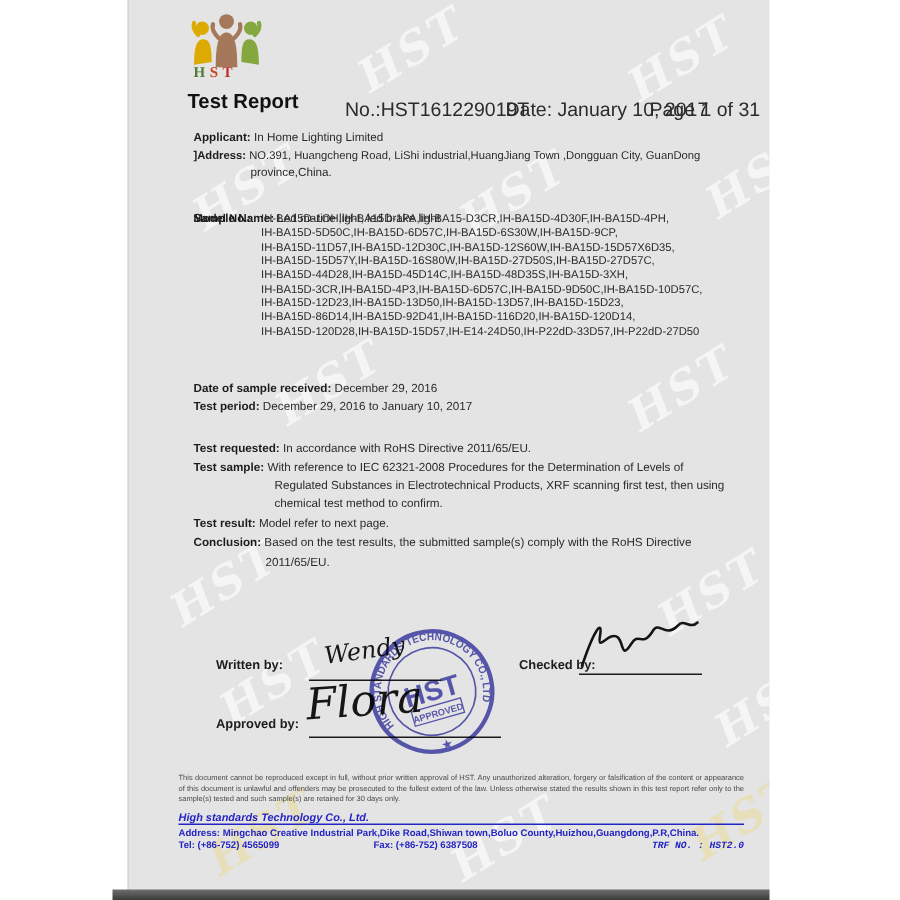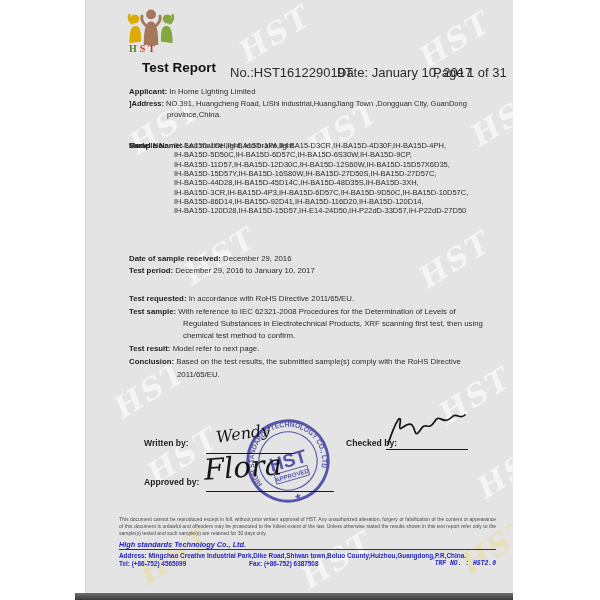--- a/index.html
+++ b/index.html
@@ -67,21 +67,21 @@
       <circle cx="50" cy="11" r="5" fill="#84a83e"></circle>
       <path d="M53,16 C56,13 57,10 56,7" stroke="#84a83e" stroke-width="3" fill="none"></path>
       <path d="M24,40 C24,20 27,14 32,14 C37,14 40,20 40,40 Z" fill="#a5785c"></path>
       <circle cx="32" cy="6" r="5.5" fill="#a5785c"></circle>
       <path d="M26,18 C22,14 21,11 22,8" stroke="#a5785c" stroke-width="3.2" fill="none"></path>
       <path d="M38,18 C42,14 43,11 42,8" stroke="#a5785c" stroke-width="3.2" fill="none"></path>
     </g>
   </svg>
   <div class="logo-hst"><span class="h">H</span><span class="s">S</span><span class="t">T</span></div>
 
-  <div class="row title" style="left:56px;top:60px">Test Report</div>
+  <div class="row title" style="left:39px;top:60px">Test Report</div>
   <div class="row hdr" style="left:144px;top:65px">No.:HST161229019T</div>
   <div class="row hdr" style="left:251px;top:65px">Date: January 10, 2017</div>
   <div class="row hdr" style="left:347px;top:65px">Page 1 of 31</div>
 
   <div class="row" style="left:43px;top:87px">
     <span class="b">Applicant:</span>
     <span>In Home Lighting Limited</span>
   </div>
   <div class="row" style="left:43px;top:99px;font-size:7.5px">
     <span class="b">]Address:</span>
@@ -94,20 +94,21 @@
     <span>Led marine light, led brake light</span>
   </div>
   <div class="row b" style="left:43px;top:141px;font-size:7.5px">Model No.:</div>
   <div class="model-lines">
       <div>IH-BA15D-1OH,IH-BA15D-1PA,IH-BA15-D3CR,IH-BA15D-4D30F,IH-BA15D-4PH,</div>
       <div>IH-BA15D-5D50C,IH-BA15D-6D57C,IH-BA15D-6S30W,IH-BA15D-9CP,</div>
       <div>IH-BA15D-11D57,IH-BA15D-12D30C,IH-BA15D-12S60W,IH-BA15D-15D57X6D35,</div>
       <div>IH-BA15D-15D57Y,IH-BA15D-16S80W,IH-BA15D-27D50S,IH-BA15D-27D57C,</div>
       <div>IH-BA15D-44D28,IH-BA15D-45D14C,IH-BA15D-48D35S,IH-BA15D-3XH,</div>
       <div>IH-BA15D-3CR,IH-BA15D-4P3,IH-BA15D-6D57C,IH-BA15D-9D50C,IH-BA15D-10D57C,</div>
+      <div>IH-BA15D-12D23,IH-BA15D-13D50,IH-BA15D-13D57,IH-BA15D-15D23,</div>
       <div>IH-BA15D-86D14,IH-BA15D-92D41,IH-BA15D-116D20,IH-BA15D-120D14,</div>
       <div>IH-BA15D-120D28,IH-BA15D-15D57,IH-E14-24D50,IH-P22dD-33D57,IH-P22dD-27D50</div>
     </div>
 
   <div class="row" style="left:43px;top:254px">
     <span class="b">Date of sample received:</span>
     <span>December 29, 2016</span>
   </div>
   <div class="row" style="left:43px;top:266px">
     <span class="b">Test period:</span>

